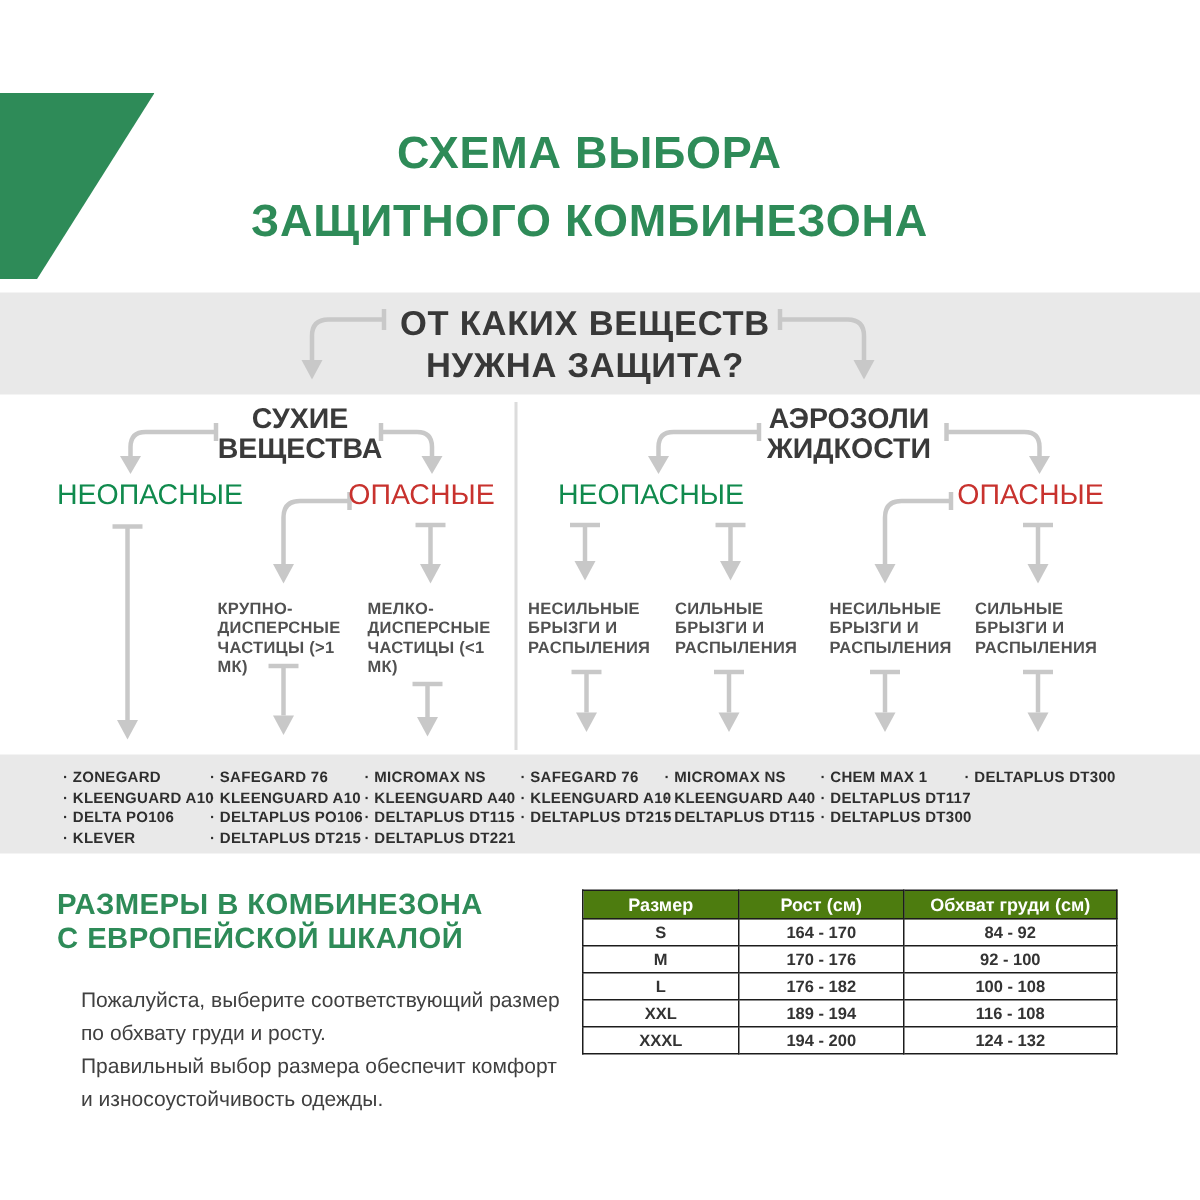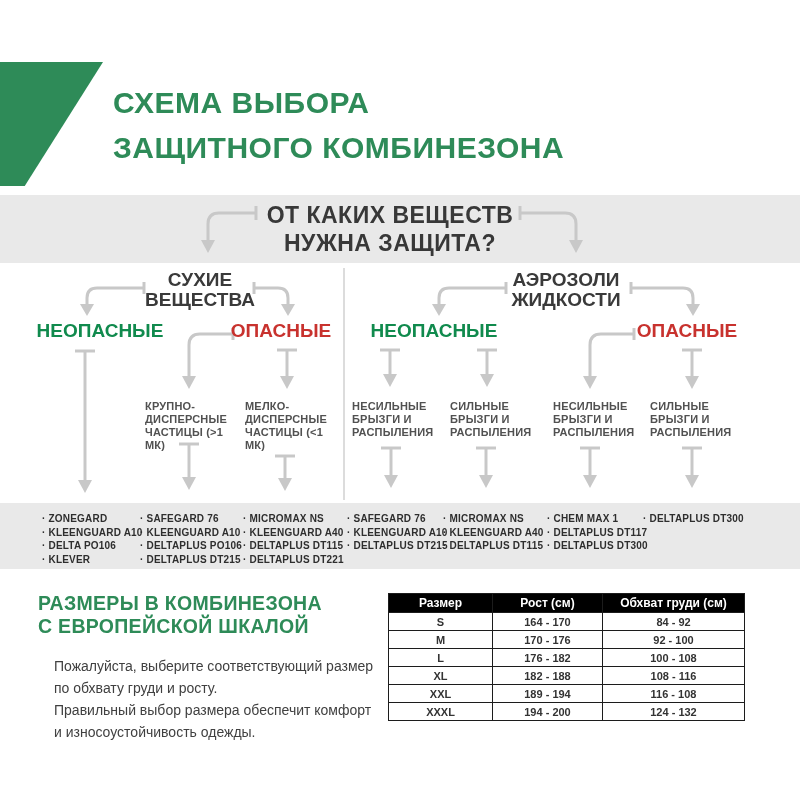--- a/index.html
+++ b/index.html
@@ -7,42 +7,42 @@
   body { font-family:"Liberation Sans", sans-serif; }
   .page { position:relative; width:800px; height:800px; background:#ffffff; overflow:hidden; }
 
   
   .corner { position:absolute; left:0; top:62px; width:103px; height:124px;
             background:#2e8b58; clip-path:polygon(0 0, 100% 0, 24% 100%, 0 100%); }
 
   
   .main-title { position:absolute; left:113px; top:80px; width:560px;
                 color:#2e8b58; font-size:30px; font-weight:bold; line-height:45px;
-                letter-spacing:0.5px; white-space:pre-line; }
+                letter-spacing:0.5px; white-space:pre-line;text-align:center; }
 
   
   .band { position:absolute; left:0; width:800px; background:#e9e9e9; }
   .band-question { top:195px; height:68px; }
   .band-products { top:503px; height:66px; }
 
   .question-text { position:absolute; left:0; top:201px; width:780px; text-align:center;
                    color:#383838; font-size:23px; font-weight:bold; line-height:28px;
                    letter-spacing:0.5px; white-space:pre-line; }
 
   
   .connectors { position:absolute; left:0; top:0; width:800px; height:510px; }
   .connectors path { stroke:#c8c8c8; stroke-width:3; fill:none; }
   .connectors polygon { fill:#c8c8c8; }
   .connectors line { stroke:#dcdcdc; stroke-width:2; }
 
   
   .branch-label { position:absolute; width:140px; text-align:center; color:#3a3a3a;
                   font-size:19px; font-weight:bold; line-height:20px; white-space:pre-line; }
   .hazard-label { position:absolute; width:140px; text-align:center;
-                  font-size:19px; font-weight:bold; line-height:20px; }
+                  font-size:19px; font-weight:normal; line-height:20px; }
   .hazard-safe { color:#108a4d; }
   .hazard-danger { color:#c8322e; }
 
   .category-label { position:absolute; color:#515151; font-size:11px; font-weight:bold;
                     line-height:13px; letter-spacing:0.2px; white-space:pre-line; }
 
   
   .product-col { position:absolute; top:512px; }
   .product-item { color:#2e2e2e; font-size:10px; font-weight:bold; line-height:13.5px;
                   letter-spacing:0.2px; white-space:nowrap; }
@@ -51,21 +51,21 @@
   
   .sizes-title { position:absolute; left:38px; top:592px; width:360px;
                  color:#2e8b58; font-size:19.5px; font-weight:bold; line-height:23px;
                  letter-spacing:0.3px; white-space:pre-line; }
   .sizes-paragraph { position:absolute; left:38px; top:655px; width:340px;
                      color:#404040; font-size:14px; line-height:22px; white-space:pre-line;margin-left:16px; }
 
   
   .size-table { position:absolute; left:388px; top:593px; border-collapse:collapse; }
   .size-table th, .size-table td { border:1px solid #1c1c1c; text-align:center; }
-  .size-table th { background:#000000; color:#ffffff; font-size:12px; font-weight:bold;
+  .size-table th { background:#4d7c0f; color:#ffffff; font-size:12px; font-weight:bold;
                    height:19px; padding:0 6px; }
   .size-table td { background:#ffffff; color:#333333; font-size:11px; font-weight:bold;
                    height:18px; }
   .col-size { width:104px; } .col-height { width:110px; } .col-chest { width:142px; }
 </style>
 </head>
 <body>
 
 <div class="page">
 
@@ -270,25 +270,20 @@
           <td>M</td>
           <td>170 - 176</td>
           <td>92 - 100</td>
         </tr>
         <tr>
           <td>L</td>
           <td>176 - 182</td>
           <td>100 - 108</td>
         </tr>
         <tr>
-          <td>XL</td>
-          <td>182 - 188</td>
-          <td>108 - 116</td>
-        </tr>
-        <tr>
           <td>XXL</td>
           <td>189 - 194</td>
           <td>116 - 108</td>
         </tr>
         <tr>
           <td>XXXL</td>
           <td>194 - 200</td>
           <td>124 - 132</td>
         </tr>
       </tbody>

